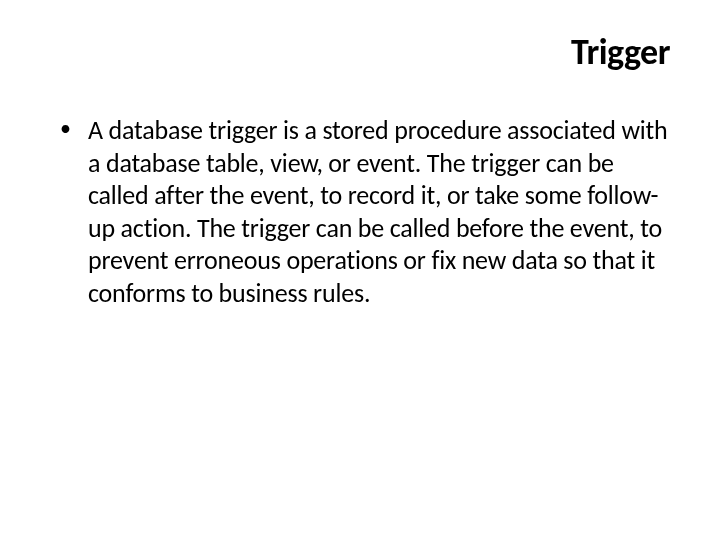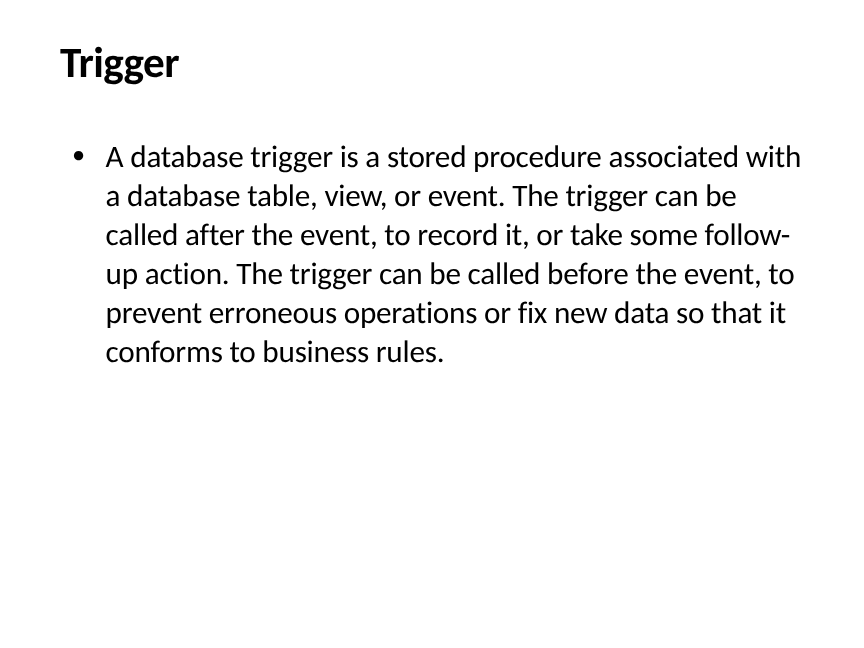--- a/index.html
+++ b/index.html
@@ -16,21 +16,21 @@
       overflow: hidden;
     }
     .slide {
       width: 100%;
       height: 100%;
       padding: 30px 50px 40px 50px;
     }
     .title {
       font-size: 36px;
       font-weight: 700;
-      text-align: left;
+      text-align: right;
       margin-bottom: 40px;
       letter-spacing: -0.5px;
     }
     .content {
       padding-left: 10px;
     }
     .bullet-item {
       display: flex;
       align-items: flex-start;
       font-size: 26px;

